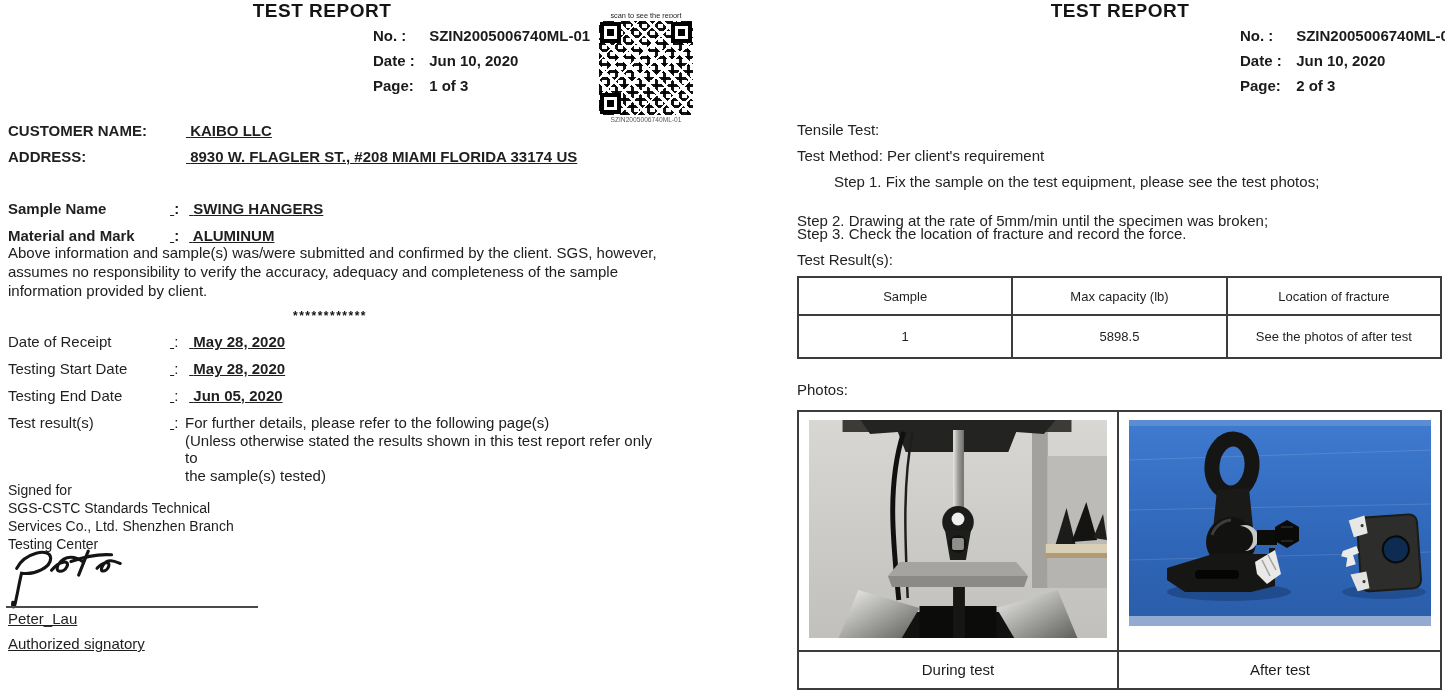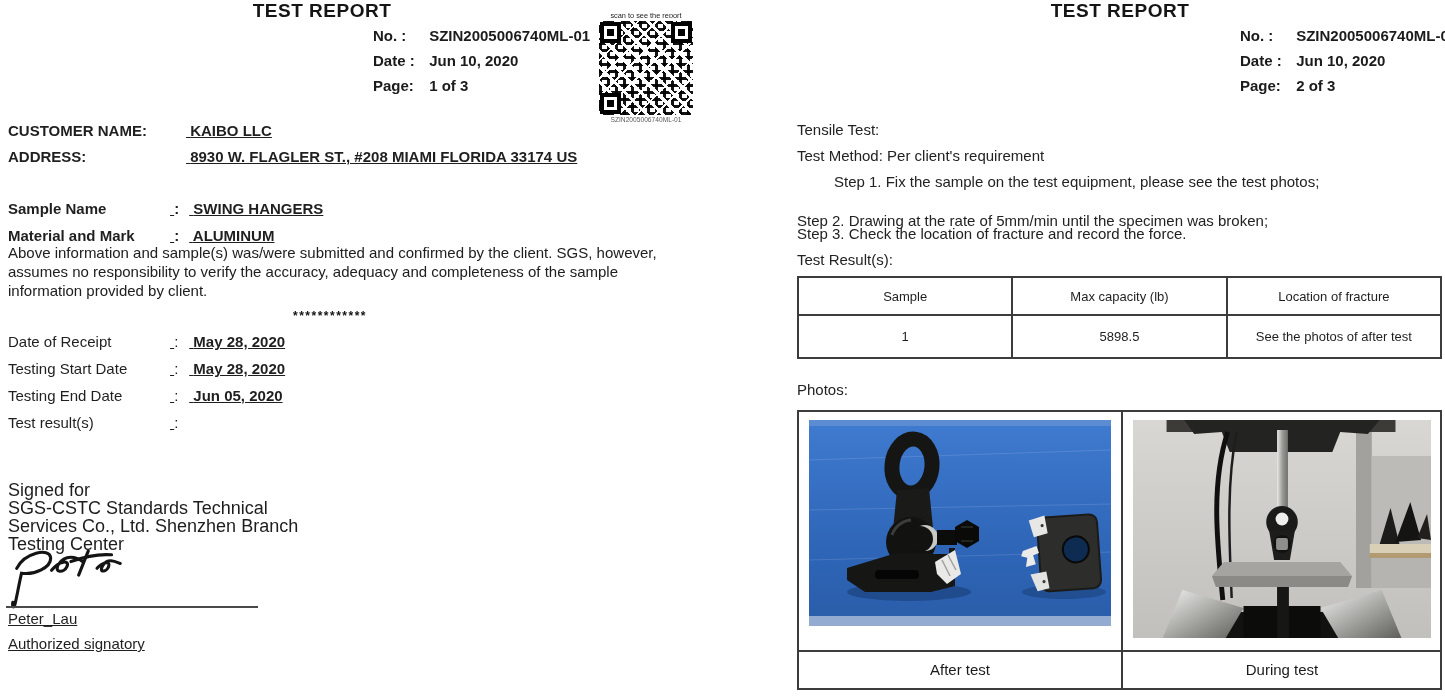--- a/index.html
+++ b/index.html
@@ -38,21 +38,21 @@
   .bold { font-weight:700; }
   .clab { display:inline-block; width:178px; }
   .dlab { display:inline-block; width:162px; }
   .dcol { display:inline-block; width:15px; }
 
   .disc { font-size:15px; line-height:19px; color:#202020; }
   .sep { font-size:12px; font-weight:700; letter-spacing:1.5px; color:#111; }
 
   .note-block { font-size:15px; line-height:17.5px; color:#202020; }
 
-  .sig-block { font-size:18px; line-height:18px; color:#1d1d1d; }
+  .sig-block { font-size:14px; line-height:18px; color:#1d1d1d; }
   .sig-line { width:252px; height:2px; background:#4a4a4a; }
 
   
   .body-line { font-size:15px; color:#222; white-space:nowrap; }
 
   table.results { border-collapse:collapse; table-layout:fixed; width:645px;
                   font-size:13px; color:#1f1f1f; }
   table.results td { border:2px solid #3c3c3c; text-align:center; vertical-align:middle; }
   table.results tr.hdr td { height:38px; }
   table.results tr.dat td { height:43px; }
@@ -136,20 +136,25 @@
     <span class="bold">May 28, 2020</span>
   </div>
   <div class="abs lbl-row" style="left:8px; top:387px;">
     <span class="dlab">Testing End Date</span>
     <span class="dcol">:</span>
     <span class="bold">Jun 05, 2020</span>
   </div>
   <div class="abs lbl-row" style="left:8px; top:414px;">
     <span class="dlab">Test result(s)</span>
     <span class="dcol">:</span>
+  </div>
+  <div class="abs note-block" style="left:185px; top:414px; width:478px;">
+    <div>For further details, please refer to the following page(s)</div>
+    <div>(Unless otherwise stated the results shown in this test report refer only to</div>
+    <div>the sample(s) tested)</div>
   </div>
 
   <div class="abs sig-block" style="left:8px; top:481px;">
     <div>Signed for</div>
     <div>SGS-CSTC Standards Technical</div>
     <div>Services Co., Ltd. Shenzhen Branch</div>
     <div>Testing Center</div>
   </div>
 
   <svg class="abs" style="left:4px; top:549px;" width="128" height="60" viewBox="0 0 130 62">
@@ -204,69 +209,20 @@
         <td>1</td>
         <td>5898.5</td>
         <td>See the photos of after test</td>
       </tr>
     </tbody>
   </table>
 
   <div class="abs body-line" style="left:7px; top:381px;">Photos:</div>
 
   <div class="ptable abs" style="left:7px; top:410px;">
-    <div class="pcol">
-      <div class="pcell">
-
-        <svg class="photo-svg" width="302" height="206" viewBox="0 0 302 206" preserveAspectRatio="none">
-          <defs>
-            <linearGradient id="rblue" x1="0" y1="0" x2="0" y2="1">
-              <stop offset="0" stop-color="#3f7bd0"></stop>
-                <stop offset=".6" stop-color="#2f66b8"></stop>
-                <stop offset="1" stop-color="#2a5da9"></stop>
-            </linearGradient>
-          </defs>
-          <rect width="302" height="206" fill="url(#rblue)"></rect>
-          <rect width="302" height="6" fill="#6f97d3" opacity=".6"></rect>
-          <rect y="196" width="302" height="10" fill="#93abd0"></rect>
-          <g opacity=".12" stroke="#ffffff" stroke-width="1">
-            <path d="M0,40 L302,30"></path>
-              <path d="M0,90 L302,84"></path>
-              <path d="M0,140 L302,132"></path>
-          </g>
-          <ellipse cx="100" cy="172" rx="62" ry="9" fill="#123463" opacity=".45"></ellipse>
-          <ellipse cx="255" cy="172" rx="42" ry="7" fill="#123463" opacity=".4"></ellipse>
-          <ellipse cx="103" cy="46" rx="20" ry="27" fill="none" stroke="#151513" stroke-width="15" transform="rotate(6 103 46)"></ellipse>
-          <polygon points="88,70 120,68 124,108 84,110" fill="#1a1a18"></polygon>
-          <circle cx="102" cy="122" r="25" fill="#121210"></circle>
-          <path d="M83,115 A22,22 0 0 1 102,100" stroke="#3c3c3a" stroke-width="3" fill="none"></path>
-          <circle cx="116" cy="118" r="13" fill="#c8c8c6"></circle>
-          <circle cx="111" cy="119" r="13" fill="#121210"></circle>
-          <rect x="128" y="110" width="20" height="15" fill="#0c0c0a"></rect>
-          <polygon points="158,100 170,107 170,121 158,128 146,121 146,107" fill="#0a0a08"></polygon>
-          <path d="M152,107 L164,107 M152,121 L164,121" stroke="#2c2c2a" stroke-width="1.5"></path>
-          <polygon points="38,148 84,134 140,134 140,128 146,128 146,166 122,172 56,172 38,160" fill="#161614"></polygon>
-          <rect x="66" y="150" width="44" height="9" rx="4" fill="#050505"></rect>
-          <polygon points="126,142 146,130 152,154 138,164 128,154" fill="#e9e9e7"></polygon>
-          <path d="M133,140 L141,156 M139,135 L147,150" stroke="#a0a09e" stroke-width="1.5"></path>
-          <g transform="rotate(-4 258 132)">
-            <rect x="230" y="96" width="60" height="74" rx="8" fill="#2d2d2b"></rect>
-            <rect x="230" y="96" width="60" height="74" rx="8" fill="none" stroke="#1b1b19" stroke-width="2"></rect>
-            <circle cx="267" cy="130" r="13" fill="#0e2b52"></circle>
-            <circle cx="267" cy="130" r="13" fill="none" stroke="#090909" stroke-width="2"></circle>
-            <polygon points="222,98 238,94 240,112 226,115" fill="#e7e7e5"></polygon>
-            <polygon points="214,128 228,124 230,131 224,133 226,142 216,144 218,135 212,133" fill="#ebebe9"></polygon>
-            <polygon points="220,152 236,150 238,167 226,169" fill="#e3e3e1"></polygon>
-            <circle cx="235" cy="104" r="1.6" fill="#3a3a38"></circle>
-            <circle cx="233" cy="160" r="1.6" fill="#3a3a38"></circle>
-          </g>
-        </svg>
-      </div>
-      <div class="pcap">After test</div>
-    </div>
     <div class="pcol">
       <div class="pcell">
 
         <svg class="photo-svg" width="298" height="218" viewBox="0 0 302 218" preserveAspectRatio="none">
           <defs>
             <linearGradient id="lwall" x1="0" y1="0" x2="0" y2="1">
               <stop offset="0" stop-color="#d8d7d4"></stop>
                 <stop offset="1" stop-color="#c1c0bd"></stop>
             </linearGradient>
             <linearGradient id="lmetal" x1="0" y1="0" x2="1" y2="0">
@@ -303,14 +259,63 @@
           <polygon points="80,156 222,156 218,167 84,167" fill="#8b8a86"></polygon>
           <polygon points="56,192 246,192 262,218 40,218" fill="#121210"></polygon>
           <polygon points="50,170 112,188 94,218 30,218" fill="url(#ljaw)"></polygon>
           <polygon points="252,170 190,188 208,218 272,218" fill="url(#ljaw)"></polygon>
           <rect x="112" y="186" width="78" height="32" fill="#0c0c0a"></rect>
           <rect x="146" y="167" width="12" height="51" fill="#161614"></rect>
         </svg>
       </div>
       <div class="pcap">During test</div>
     </div>
+    <div class="pcol">
+      <div class="pcell">
+
+        <svg class="photo-svg" width="302" height="206" viewBox="0 0 302 206" preserveAspectRatio="none">
+          <defs>
+            <linearGradient id="rblue" x1="0" y1="0" x2="0" y2="1">
+              <stop offset="0" stop-color="#3f7bd0"></stop>
+                <stop offset=".6" stop-color="#2f66b8"></stop>
+                <stop offset="1" stop-color="#2a5da9"></stop>
+            </linearGradient>
+          </defs>
+          <rect width="302" height="206" fill="url(#rblue)"></rect>
+          <rect width="302" height="6" fill="#6f97d3" opacity=".6"></rect>
+          <rect y="196" width="302" height="10" fill="#93abd0"></rect>
+          <g opacity=".12" stroke="#ffffff" stroke-width="1">
+            <path d="M0,40 L302,30"></path>
+              <path d="M0,90 L302,84"></path>
+              <path d="M0,140 L302,132"></path>
+          </g>
+          <ellipse cx="100" cy="172" rx="62" ry="9" fill="#123463" opacity=".45"></ellipse>
+          <ellipse cx="255" cy="172" rx="42" ry="7" fill="#123463" opacity=".4"></ellipse>
+          <ellipse cx="103" cy="46" rx="20" ry="27" fill="none" stroke="#151513" stroke-width="15" transform="rotate(6 103 46)"></ellipse>
+          <polygon points="88,70 120,68 124,108 84,110" fill="#1a1a18"></polygon>
+          <circle cx="102" cy="122" r="25" fill="#121210"></circle>
+          <path d="M83,115 A22,22 0 0 1 102,100" stroke="#3c3c3a" stroke-width="3" fill="none"></path>
+          <circle cx="116" cy="118" r="13" fill="#c8c8c6"></circle>
+          <circle cx="111" cy="119" r="13" fill="#121210"></circle>
+          <rect x="128" y="110" width="20" height="15" fill="#0c0c0a"></rect>
+          <polygon points="158,100 170,107 170,121 158,128 146,121 146,107" fill="#0a0a08"></polygon>
+          <path d="M152,107 L164,107 M152,121 L164,121" stroke="#2c2c2a" stroke-width="1.5"></path>
+          <polygon points="38,148 84,134 140,134 140,128 146,128 146,166 122,172 56,172 38,160" fill="#161614"></polygon>
+          <rect x="66" y="150" width="44" height="9" rx="4" fill="#050505"></rect>
+          <polygon points="126,142 146,130 152,154 138,164 128,154" fill="#e9e9e7"></polygon>
+          <path d="M133,140 L141,156 M139,135 L147,150" stroke="#a0a09e" stroke-width="1.5"></path>
+          <g transform="rotate(-4 258 132)">
+            <rect x="230" y="96" width="60" height="74" rx="8" fill="#2d2d2b"></rect>
+            <rect x="230" y="96" width="60" height="74" rx="8" fill="none" stroke="#1b1b19" stroke-width="2"></rect>
+            <circle cx="267" cy="130" r="13" fill="#0e2b52"></circle>
+            <circle cx="267" cy="130" r="13" fill="none" stroke="#090909" stroke-width="2"></circle>
+            <polygon points="222,98 238,94 240,112 226,115" fill="#e7e7e5"></polygon>
+            <polygon points="214,128 228,124 230,131 224,133 226,142 216,144 218,135 212,133" fill="#ebebe9"></polygon>
+            <polygon points="220,152 236,150 238,167 226,169" fill="#e3e3e1"></polygon>
+            <circle cx="235" cy="104" r="1.6" fill="#3a3a38"></circle>
+            <circle cx="233" cy="160" r="1.6" fill="#3a3a38"></circle>
+          </g>
+        </svg>
+      </div>
+      <div class="pcap">After test</div>
+    </div>
   </div>
 </div>
 
 </body></html>

